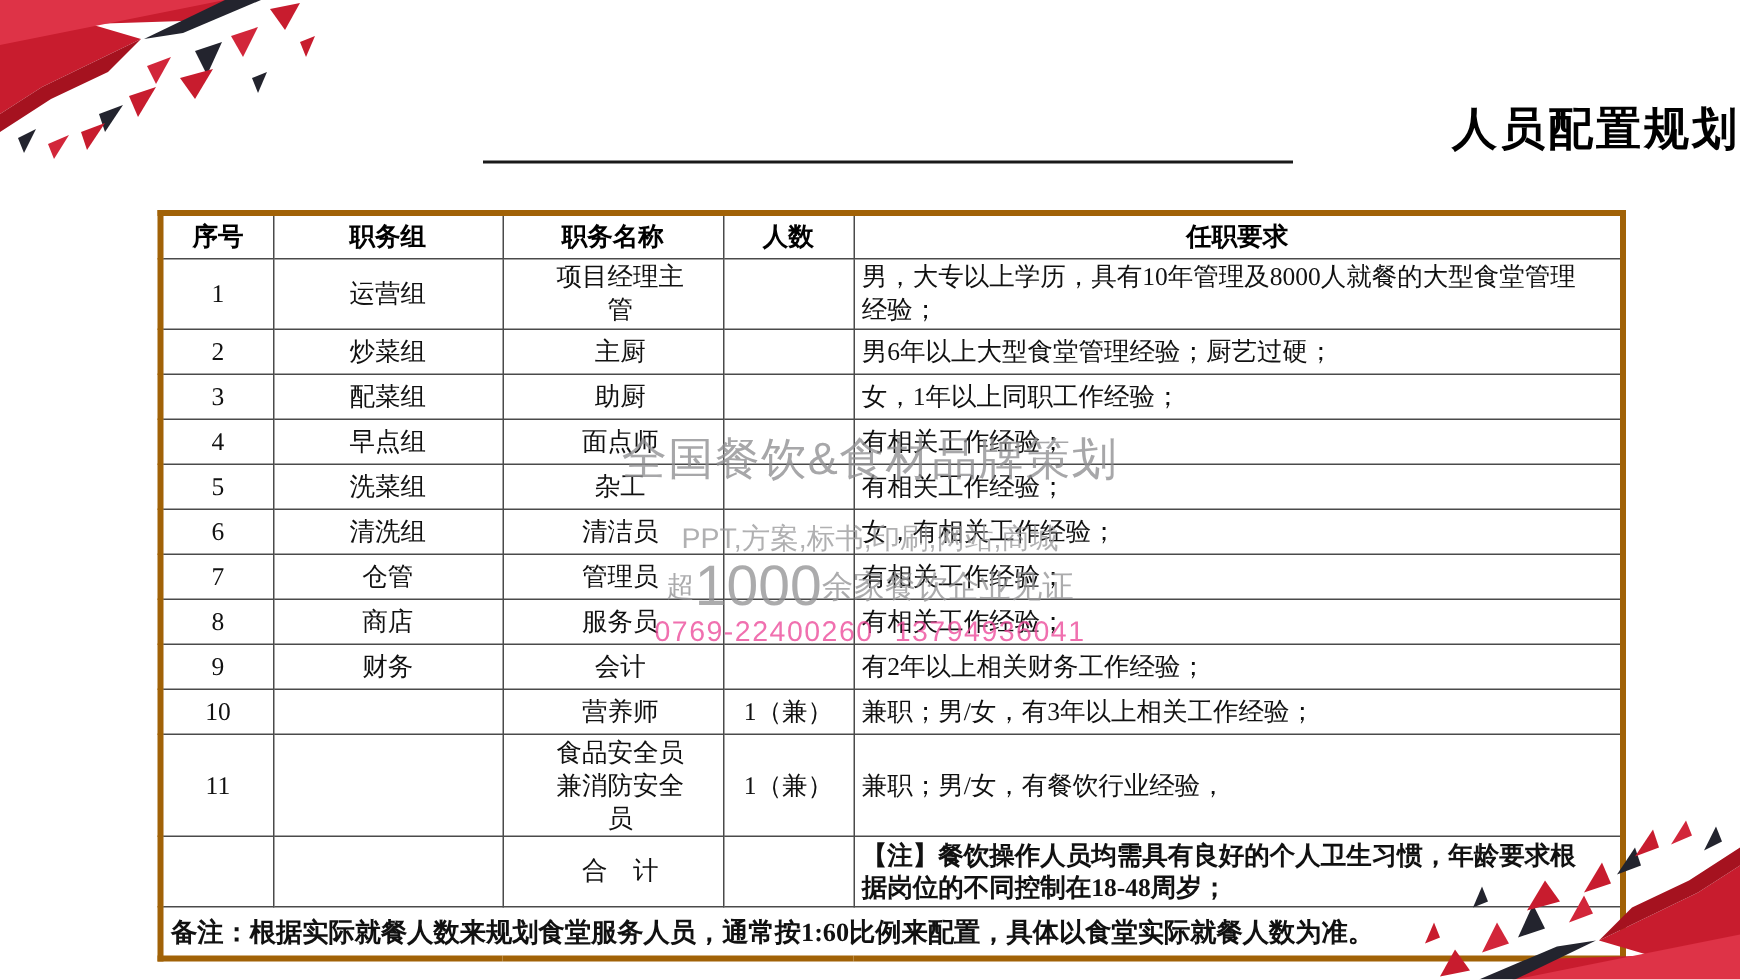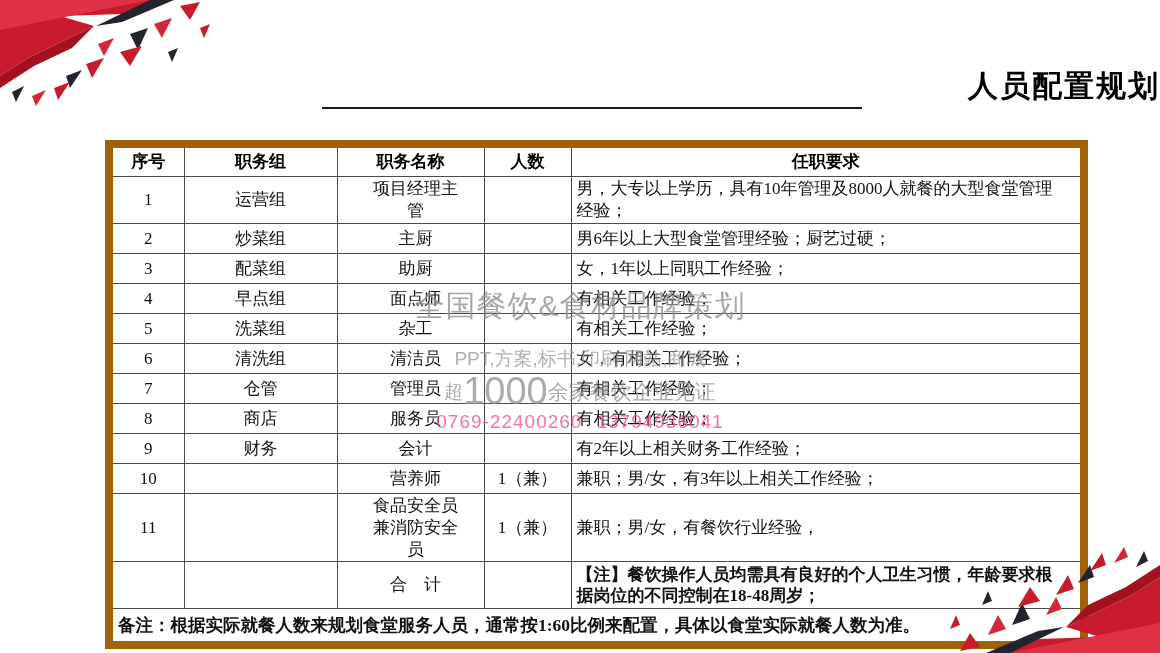--- a/index.html
+++ b/index.html
@@ -26,21 +26,21 @@
   
   .staff-table{
     position:absolute;left:105px;top:140px;width:975px;z-index:1;
     border-collapse:collapse;table-layout:fixed;
     font-size:17px;line-height:1.28;
   }
   .staff-table td,.staff-table th{
     border:1px solid #4a4a4a;padding:1px 4px;vertical-align:middle;
     overflow:hidden;
   }
-  .staff-table{border:8px solid #a16207;}
+  .staff-table{border:4px solid #a16207;}
   .staff-table th{
     font-family:"Liberation Sans","DejaVu Sans",sans-serif;
     font-weight:bold;font-size:17px;height:26px;text-align:center;color:#000;
   }
   .staff-table td{height:27px;text-align:center;}
   .staff-table tr.tall td{height:44px;}
   .staff-table td.req{text-align:left;padding-left:5px;padding-right:19px;}
   .staff-table td.jobtitle{padding-left:28px;padding-right:18px;}
   .staff-table td.note-cell{font-weight:bold;text-align:left;padding-left:5px;margin-top:20px;}
   .staff-table td.footer-cell{

